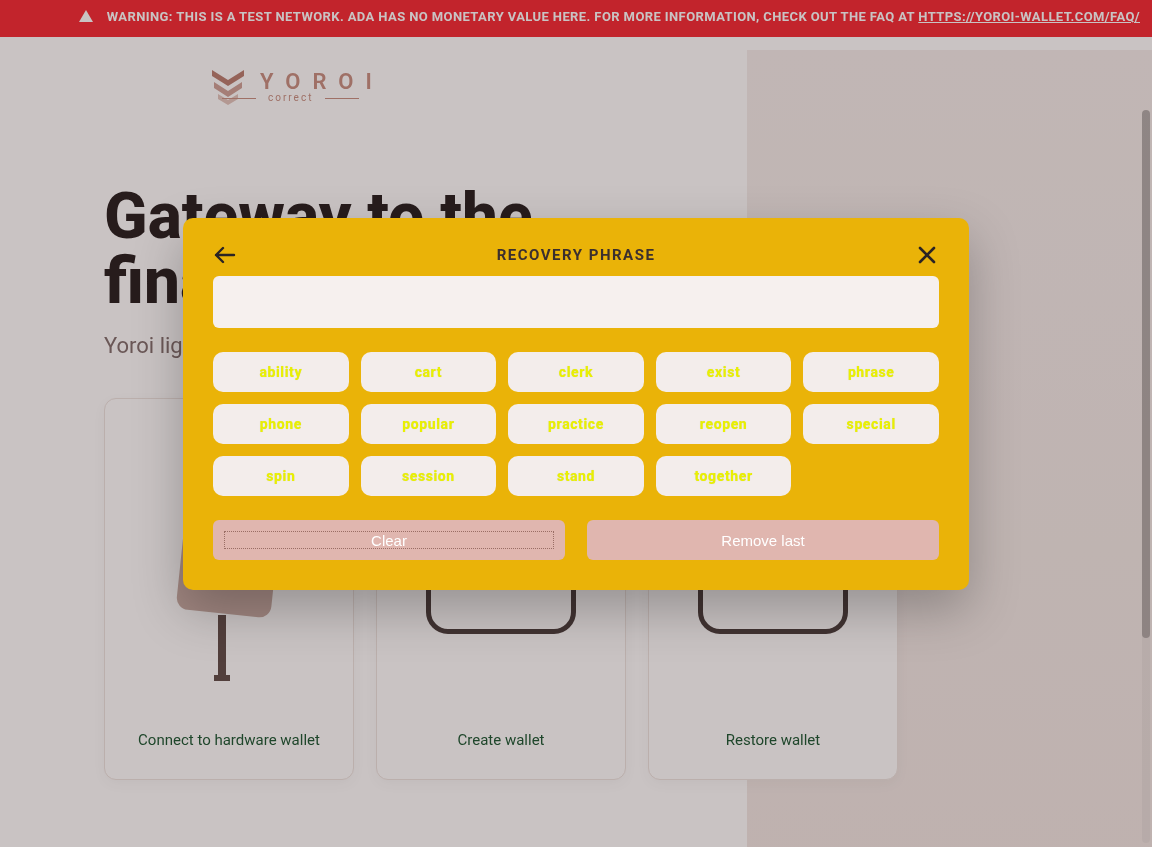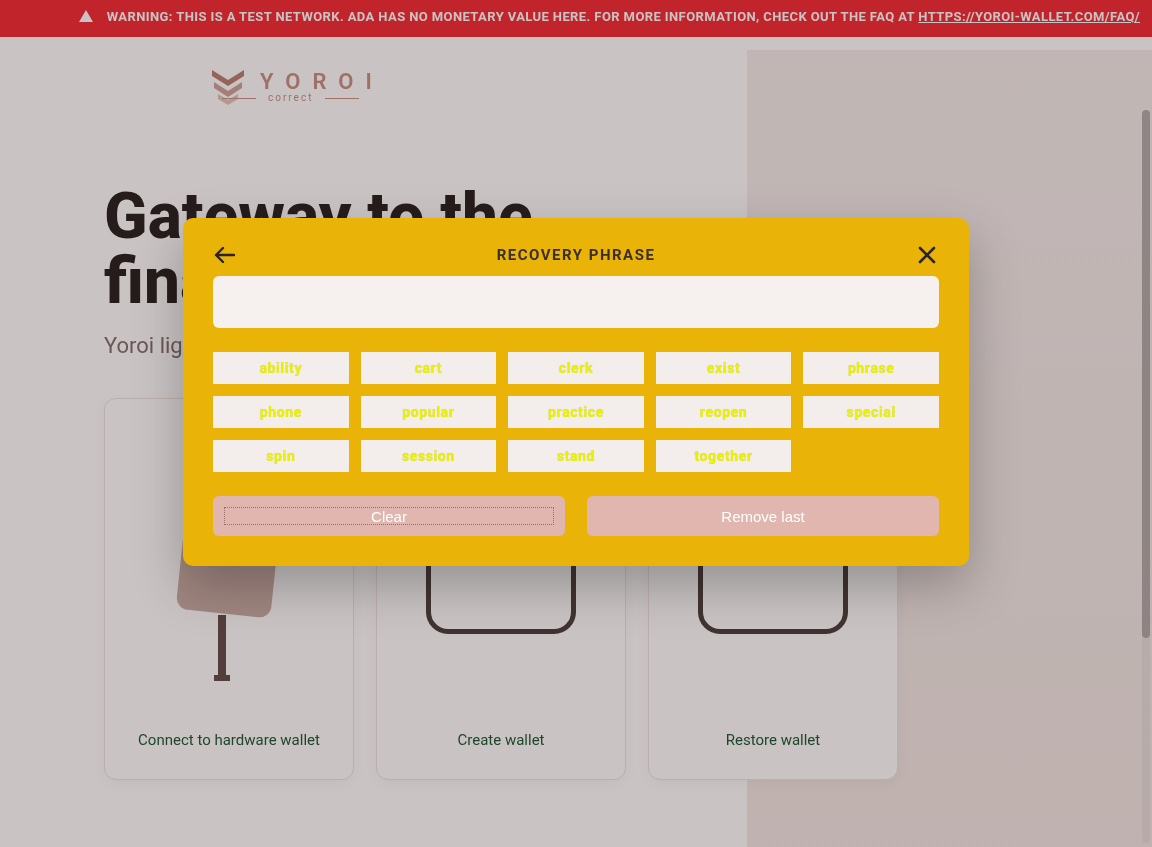--- a/index.html
+++ b/index.html
@@ -183,23 +183,23 @@
   .selected-box{
     height:52px;background:var(--input-bg);
     border-radius:6px;margin-bottom:24px;
   }
   .word-grid{
     display:grid;grid-template-columns:repeat(5,1fr);
     gap:12px 12px;
     margin-bottom:24px;
   }
   .word-chip{
-    height:32px;
+    height:40px;
     background:var(--chip-bg);
-    border-radius:0;
+    border-radius:10px;
     display:flex;align-items:center;justify-content:center;
     font-size:14px;font-weight:800;
     color:var(--chip-fg);
     text-shadow:0 0 1px rgba(0,0,0,0.15);
     letter-spacing:0.6px;
     cursor:pointer;
   }
   .action-row{display:flex;gap:22px;}
   .action-btn{
     flex:1;height:40px;

